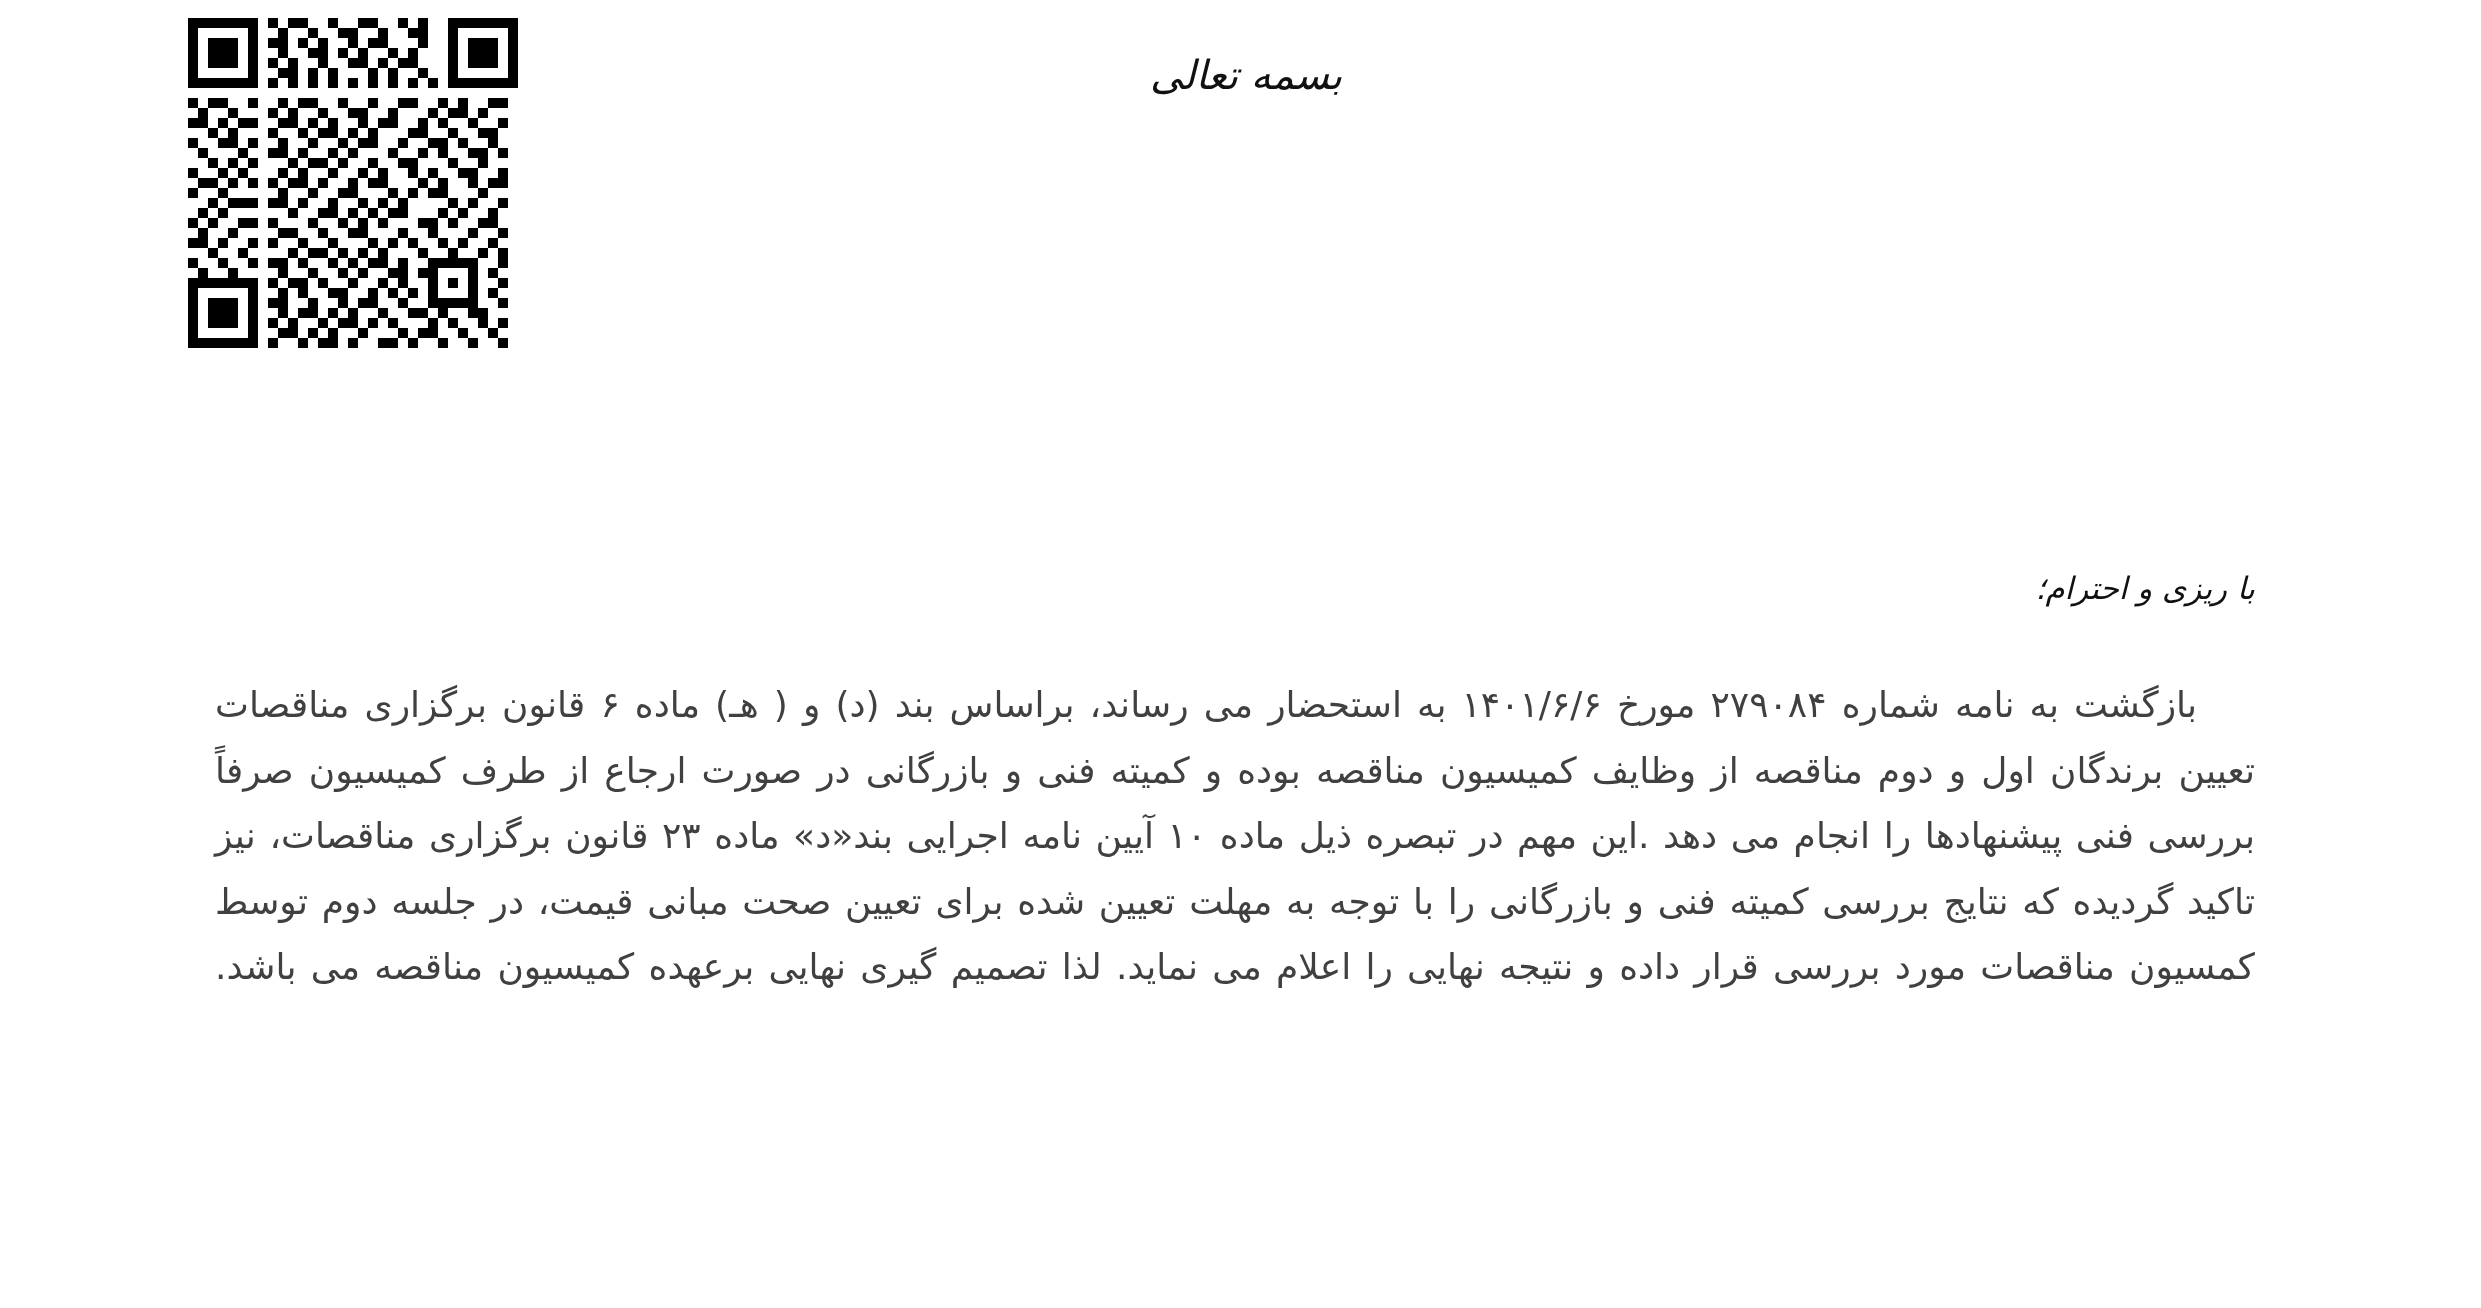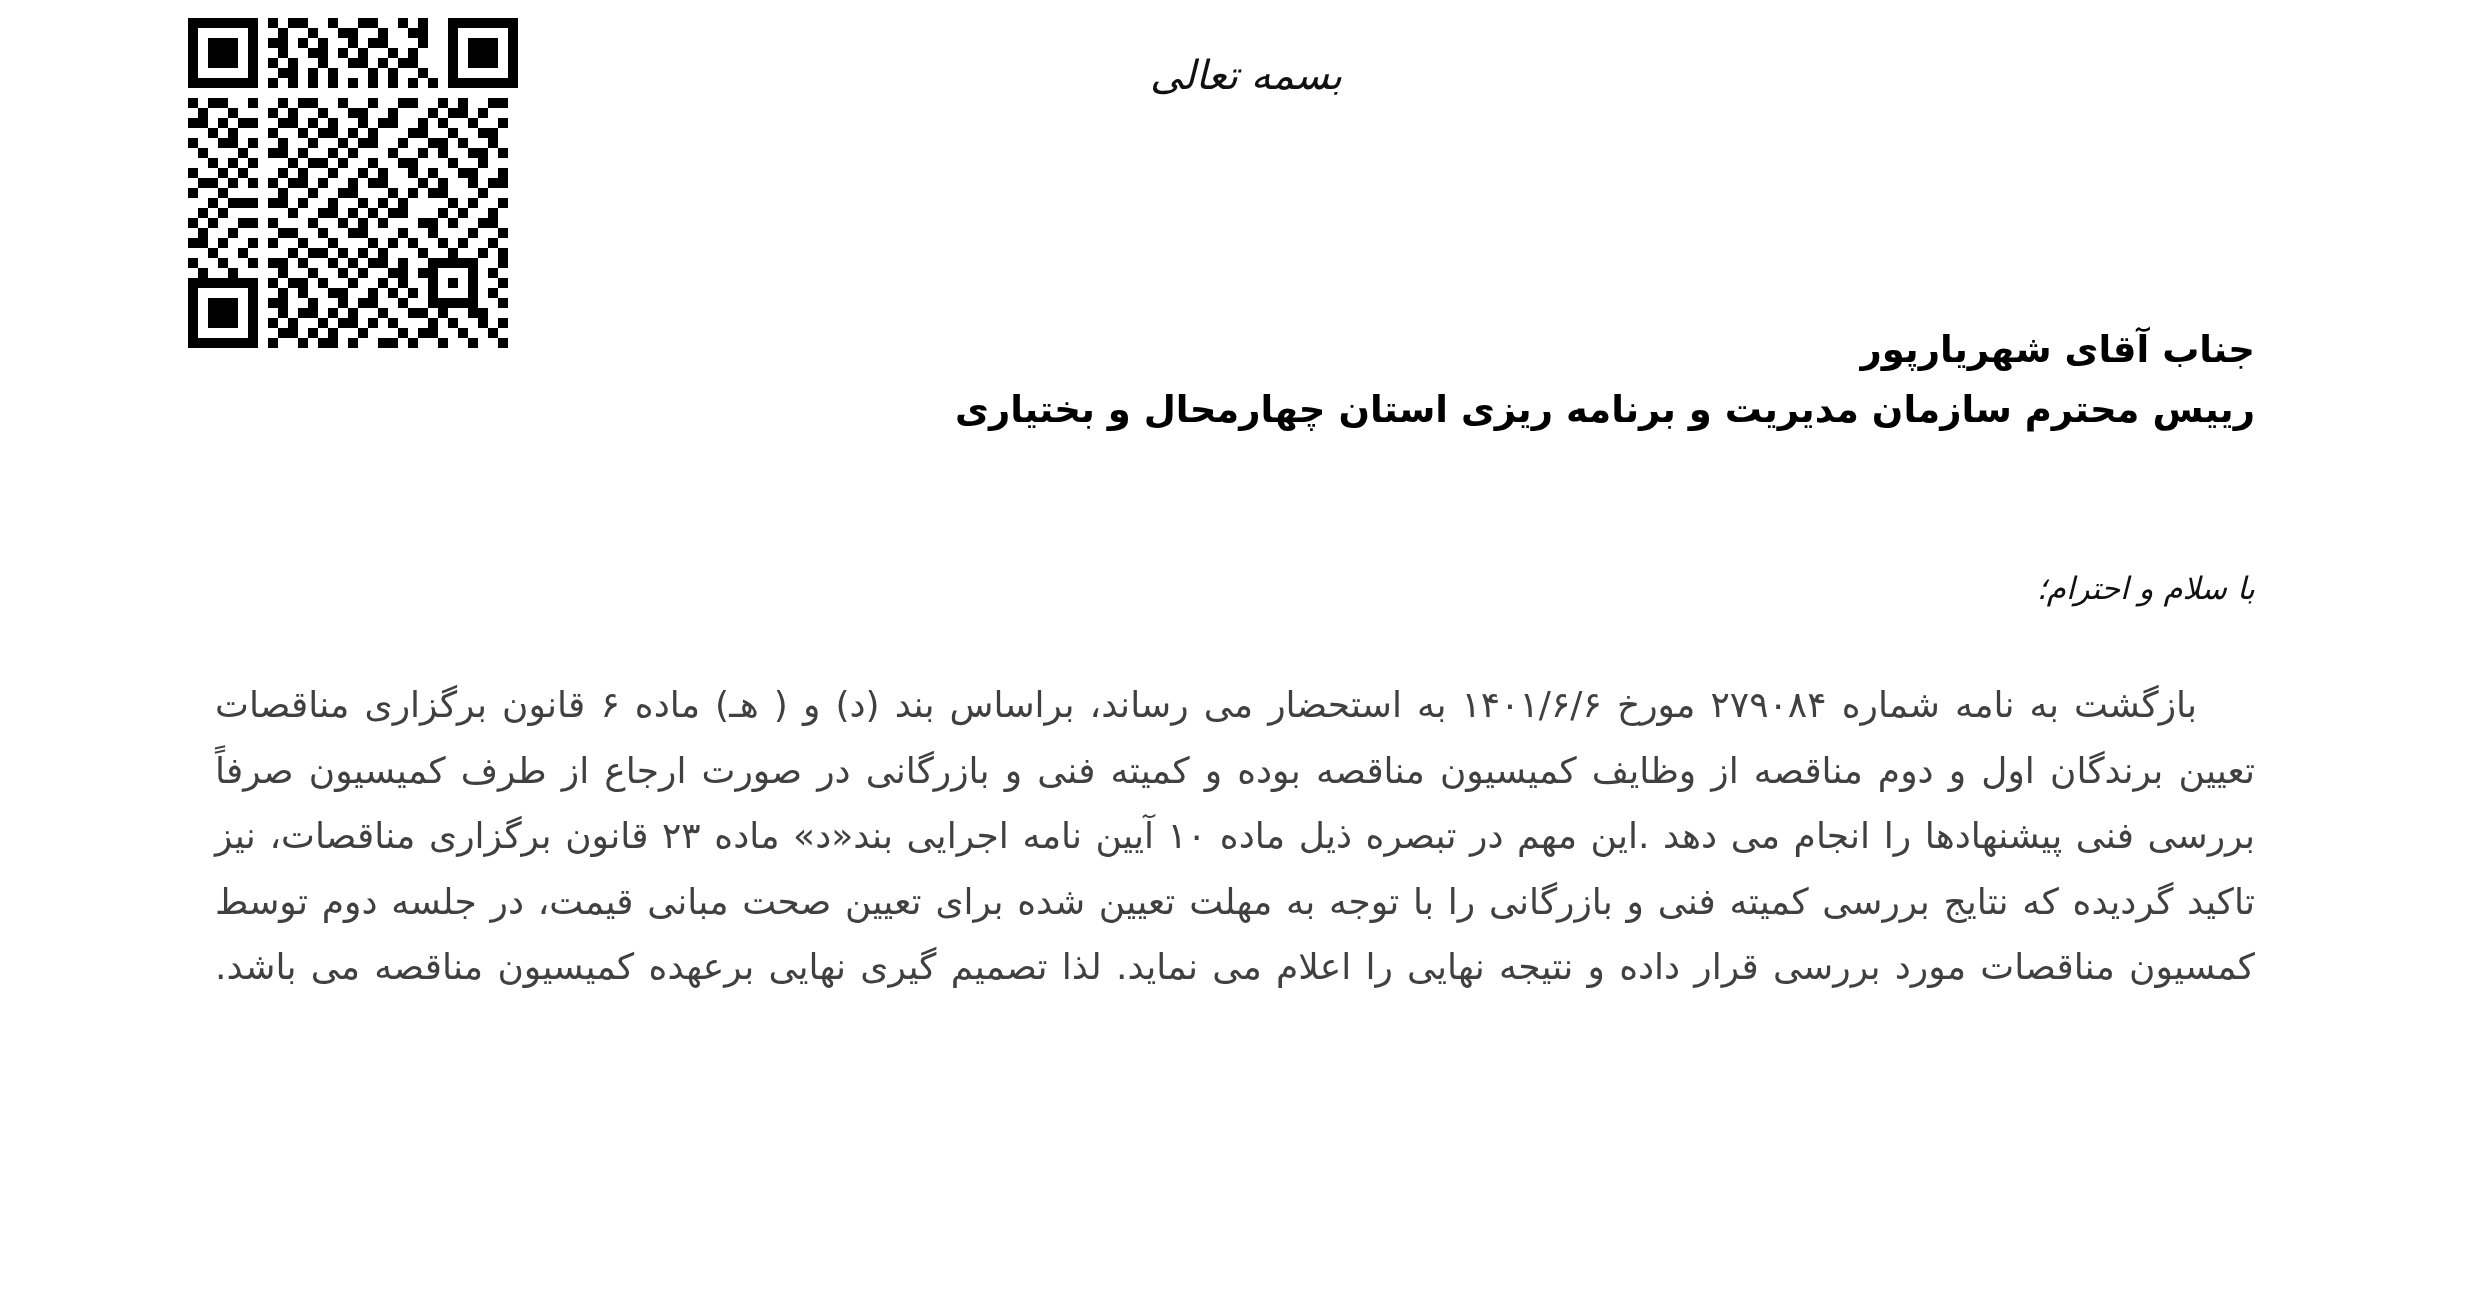--- a/index.html
+++ b/index.html
@@ -422,22 +422,18 @@
           <rect x="22" y="32" width="1" height="1"></rect>
         <rect x="25" y="32" width="1" height="1"></rect>
           <rect x="28" y="32" width="1" height="1"></rect>
         <rect x="31" y="32" width="1" height="1"></rect>
       </g>
     </svg>
   </div>
 
   <div class="basmala">بسمه تعالی</div>
 
-  <div class="addressee">
-    <span class="line1">جناب آقای شهریارپور</span>
-    <span class="line2">رییس محترم سازمان مدیریت و برنامه ریزی استان چهارمحال و بختیاری</span>
-  </div>
-
-  <div class="greeting">با سلام و احترام؛</div>
+
+  <div class="greeting">با ریزی و احترام؛</div>
 
   <div class="body-text">بازگشت به نامه شماره ۲۷۹۰۸۴ مورخ ۱۴۰۱/۶/۶ به استحضار می رساند، براساس بند (د) و ( هـ) ماده ۶ قانون برگزاری مناقصات تعیین برندگان اول و دوم مناقصه از وظایف کمیسیون مناقصه بوده و کمیته فنی و بازرگانی در صورت ارجاع از طرف کمیسیون صرفاً بررسی فنی پیشنهادها را انجام می دهد .این مهم در تبصره ذیل ماده ۱۰ آیین نامه اجرایی بند«د» ماده ۲۳ قانون برگزاری مناقصات، نیز تاکید گردیده که نتایج بررسی کمیته فنی و بازرگانی را با توجه به مهلت تعیین شده برای تعیین صحت مبانی قیمت، در جلسه دوم توسط کمسیون مناقصات مورد بررسی قرار داده و نتیجه نهایی را اعلام می نماید. لذا تصمیم گیری نهایی برعهده کمیسیون مناقصه می باشد.</div>
 
 </div>
 
 </body></html>

